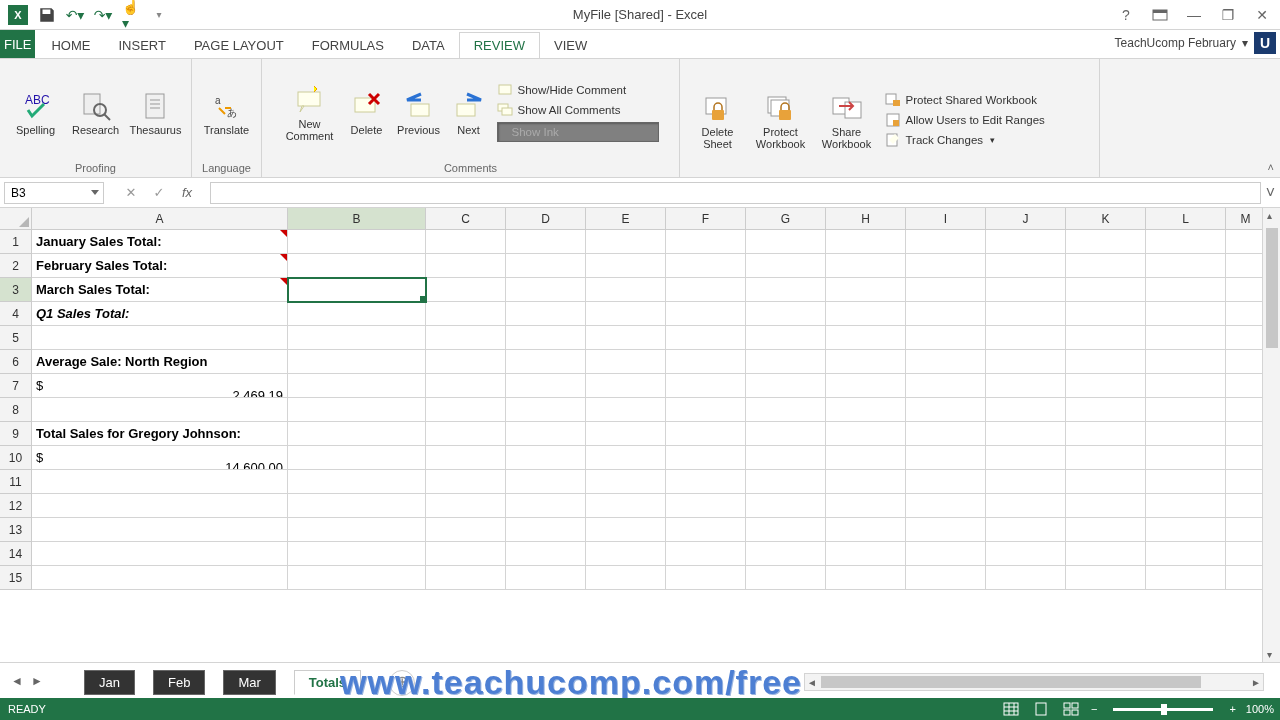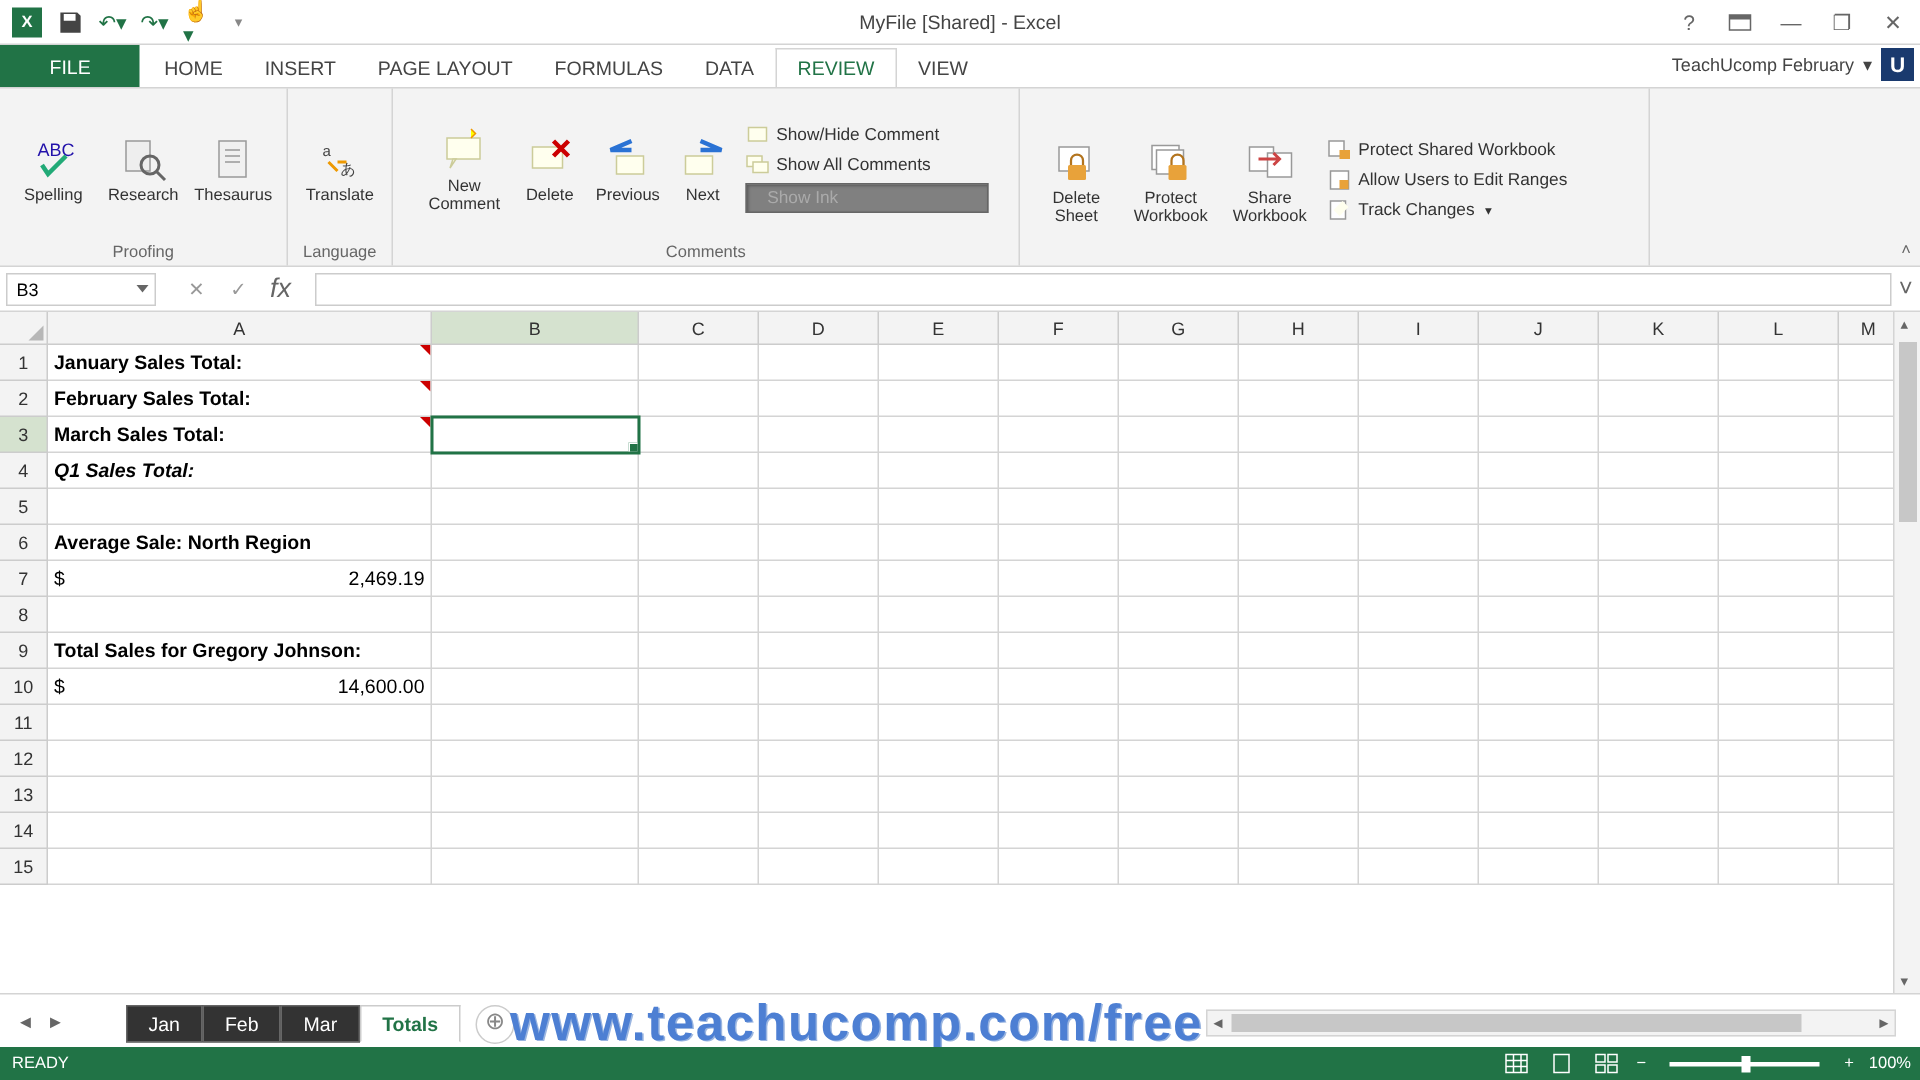--- a/index.html
+++ b/index.html
@@ -7,21 +7,21 @@
 
 .titlebar { height:30px; background:#fff; border-bottom:1px solid #d4d4d4; display:flex; align-items:center; position:relative; }
 .qat { display:flex; align-items:center; gap:10px; padding-left:8px; }
 .qat-icon { width:18px; height:18px; display:flex; align-items:center; justify-content:center; color:#217346; font-size:14px; }
 .excel-icon { width:20px; height:20px; background:#217346; color:#fff; display:flex; align-items:center; justify-content:center; font-size:11px; font-weight:bold; }
 .title-center { position:absolute; left:50%; transform:translateX(-50%); font-size:13px; color:#444; }
 .win-controls { position:absolute; right:0; top:0; display:flex; align-items:center; gap:14px; padding-right:8px; height:100%; }
 .win-btn { width:20px; height:20px; display:flex; align-items:center; justify-content:center; color:#666; font-size:14px; }
 
 .tabrow { height:28px; background:#fff; display:flex; align-items:flex-end; position:relative; }
-.file-tab { background:#217346; color:#fff; padding:5px 33px; font-size:13px; margin-right:2px; align-self:stretch; display:flex; align-items:center; }
+.file-tab { background:#217346; color:#fff; padding:5px 4px; font-size:13px; margin-right:2px; align-self:stretch; display:flex; align-items:center; }
 .rtab { padding:5px 14px; font-size:13px; color:#444; cursor:pointer; }
 .rtab.active { color:#217346; background:#fff; border:1px solid #d4d4d4; border-bottom:none; }
 .account { position:absolute; right:4px; top:2px; display:flex; align-items:center; gap:6px; font-size:12px; color:#444; }
 .account-badge { width:22px; height:22px; background:#1a3a6e; color:#fff; display:flex; align-items:center; justify-content:center; font-weight:bold; font-size:14px; }
 
 .ribbon { height:120px; background:#f3f3f3; border-top:1px solid #d4d4d4; border-bottom:1px solid #d4d4d4; display:flex; position:relative; }
 .ribgroup { display:flex; flex-direction:column; justify-content:flex-end; border-right:1px solid #d4d4d4; position:relative; height:100%; }
 .ribgroup-body { flex:1; display:flex; align-items:center; justify-content:center; gap:2px; padding:4px 6px 0; }
 .ribgroup-label { text-align:center; font-size:11px; color:#666; padding:2px 0 3px; }
 .bigbtn { display:flex; flex-direction:column; align-items:center; justify-content:flex-start; width:58px; padding:2px 2px 0; cursor:pointer; }
@@ -31,21 +31,21 @@
 .smitem { display:flex; align-items:center; gap:5px; font-size:11.5px; color:#333; cursor:pointer; white-space:nowrap; }
 .smitem .sico { width:16px; height:16px; display:flex; align-items:center; justify-content:center; }
 .show-ink { background:#808080; color:#aaa; padding:3px 14px; font-size:11.5px; border:1px solid #666; box-shadow:inset 1px 1px 2px rgba(0,0,0,.3); }
 .collapse-ribbon { position:absolute; right:6px; bottom:4px; color:#666; font-size:11px; }
 
 .fbar { height:30px; border-bottom:1px solid #d4d4d4; display:flex; align-items:center; }
 .namebox { width:100px; height:22px; border:1px solid #ccc; margin-left:4px; display:flex; align-items:center; padding:0 6px; font-size:12px; position:relative; }
 .namebox::after { content:""; position:absolute; right:4px; top:7px; border-left:4px solid transparent; border-right:4px solid transparent; border-top:5px solid #666; }
 .fbar-btns { display:flex; align-items:center; gap:10px; margin:0 10px 0 18px; color:#999; }
 .fbar-btn { width:18px; text-align:center; font-size:13px; }
-.fx { font-style:italic; color:#666; font-size:18px; }
+.fx { font-style:italic; color:#666; font-size:13px; }
 .finput { flex:1; height:22px; border:1px solid #ccc; border-right:none; margin-left:4px; }
 .fexpand { width:20px; text-align:center; color:#666; border-left:1px solid #ccc; height:22px; display:flex; align-items:center; justify-content:center; }
 
 .gridwrap { position:absolute; top:208px; left:0; right:0; bottom:58px; overflow:hidden; }
 .sheet { position:relative; width:100%; height:100%; }
 .colheads { display:flex; height:22px; }
 .corner { width:32px; height:22px; background:#f3f3f3; border-right:1px solid #ccc; border-bottom:1px solid #ccc; position:relative; }
 .corner::after { content:""; position:absolute; right:2px; bottom:2px; border-left:10px solid transparent; border-bottom:10px solid #b7b7b7; }
 .ch { height:22px; background:#f3f3f3; border-right:1px solid #ccc; border-bottom:1px solid #ccc; text-align:center; font-size:12px; color:#333; line-height:22px; }
 .ch.sel { background:#d5e2cf; }
@@ -53,31 +53,31 @@
 .row { display:flex; height:24px; }
 .rh { width:32px; background:#f3f3f3; border-right:1px solid #ccc; border-bottom:1px solid #ccc; text-align:center; font-size:12px; color:#333; line-height:24px; }
 .rh.sel { background:#d5e2cf; }
 .cell { border-right:1px solid #d4d4d4; border-bottom:1px solid #d4d4d4; font-size:13px; padding:0 4px; line-height:24px; overflow:hidden; white-space:nowrap; position:relative; }
 .cell.bold { font-weight:bold; }
 .cell.italic-bold { font-weight:bold; font-style:italic; }
 .cell.selected { outline:2px solid #217346; outline-offset:-1px; z-index:2; }
 .cell.selected::after { content:""; position:absolute; right:-2px; bottom:-2px; width:6px; height:6px; background:#217346; border:1px solid #fff; z-index:3; }
 .comment-ind { position:absolute; right:0; top:0; border-left:7px solid transparent; border-top:7px solid #c00; }
 .money-sym { position:absolute; left:4px; }
-.money-val { position:absolute; right:4px; }
+.money-val { position:absolute; right:4px;margin-top:10px; }
 
 .vscroll { position:absolute; right:0; top:208px; bottom:58px; width:18px; background:#f3f3f3; border-left:1px solid #d4d4d4; }
 .vscroll-thumb { position:absolute; top:20px; left:3px; width:12px; height:120px; background:#c7c7c7; }
 .vscroll-up { position:absolute; top:2px; left:4px; color:#666; font-size:10px; }
 .vscroll-dn { position:absolute; bottom:2px; left:4px; color:#666; font-size:10px; }
 
 .sheettabs { position:absolute; bottom:18px; left:0; right:0; height:40px; display:flex; align-items:center; background:#fff; border-top:1px solid #d4d4d4; }
 .tab-nav { display:flex; gap:2px; padding:0 8px; }
 .tab-nav-btn { width:18px; height:18px; text-align:center; color:#666; font-size:12px; }
-.stab { padding:4px 14px; font-size:13px; background:#333; color:#fff; margin-right:0; border:1px solid #666; }
+.stab { padding:4px 14px; font-size:13px; background:#333; color:#fff; margin-right:18px; border:1px solid #666; }
 .stab.active { background:#fff; color:#217346; border:1px solid #ccc; border-bottom:1px solid #fff; font-weight:bold; }
 .stab-add { width:26px; height:26px; border:1px solid #ccc; border-radius:13px; text-align:center; line-height:22px; color:#888; margin-left:10px; font-size:16px; }
 .watermark { position:absolute; left:340px; color:#4d7fd3; font-size:34px; font-weight:bold; letter-spacing:1px; text-shadow:1px 1px 0 #9ab5e0; pointer-events:none; }
 .hscroll-area { position:absolute; right:16px; width:460px; height:18px; top:10px; background:#f3f3f3; border:1px solid #d4d4d4; display:flex; align-items:center; }
 .hs-btn { width:14px; text-align:center; color:#666; font-size:10px; }
 .hs-thumb { flex:0 0 380px; height:12px; background:#c7c7c7; margin-left:2px; }
 
 .statusbar { position:absolute; bottom:0; left:0; right:0; height:22px; background:#217346; color:#fff; display:flex; align-items:center; font-size:11px; }
 .status-left { padding-left:8px; }
 .status-right { position:absolute; right:6px; display:flex; align-items:center; gap:10px; }

